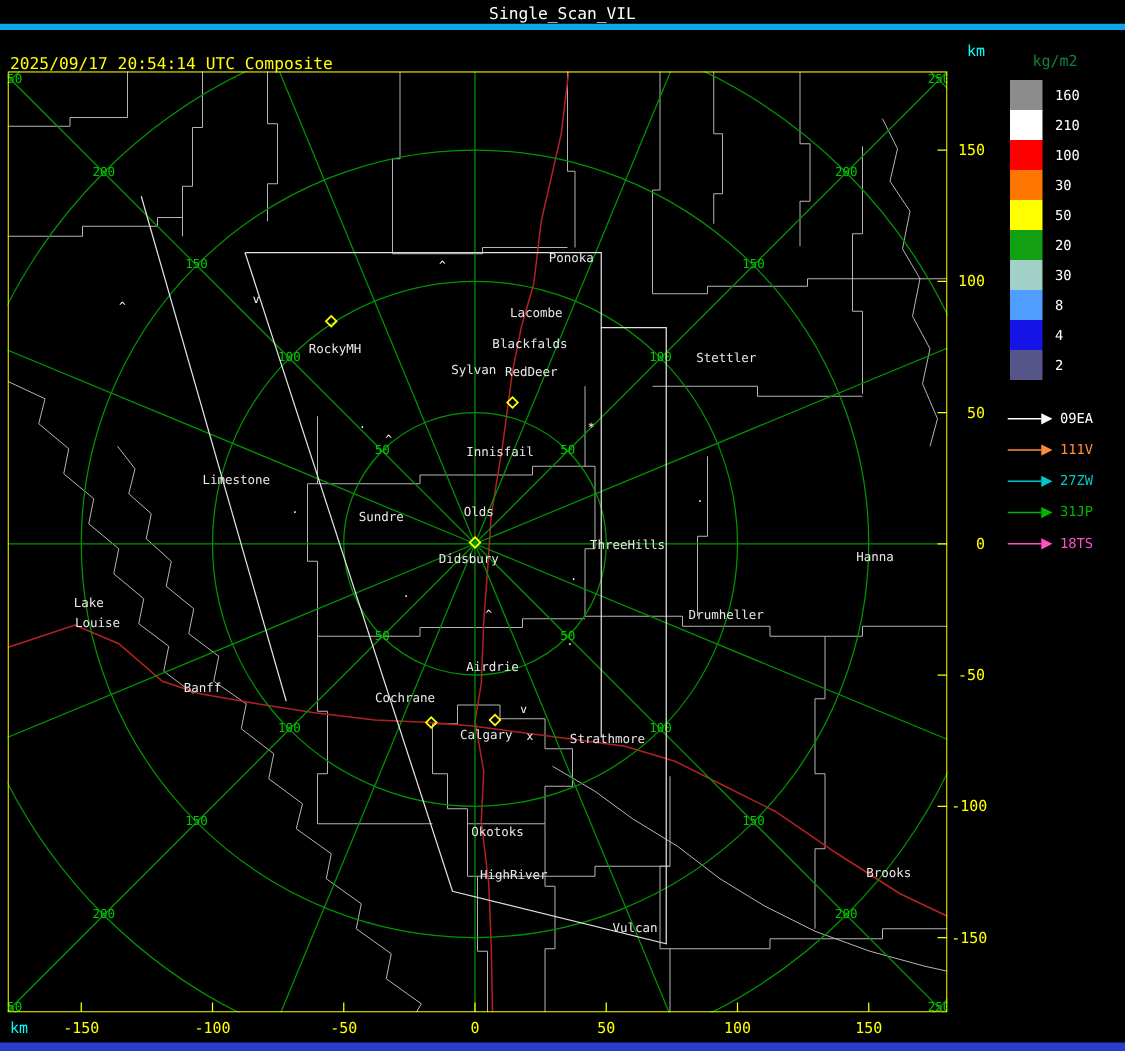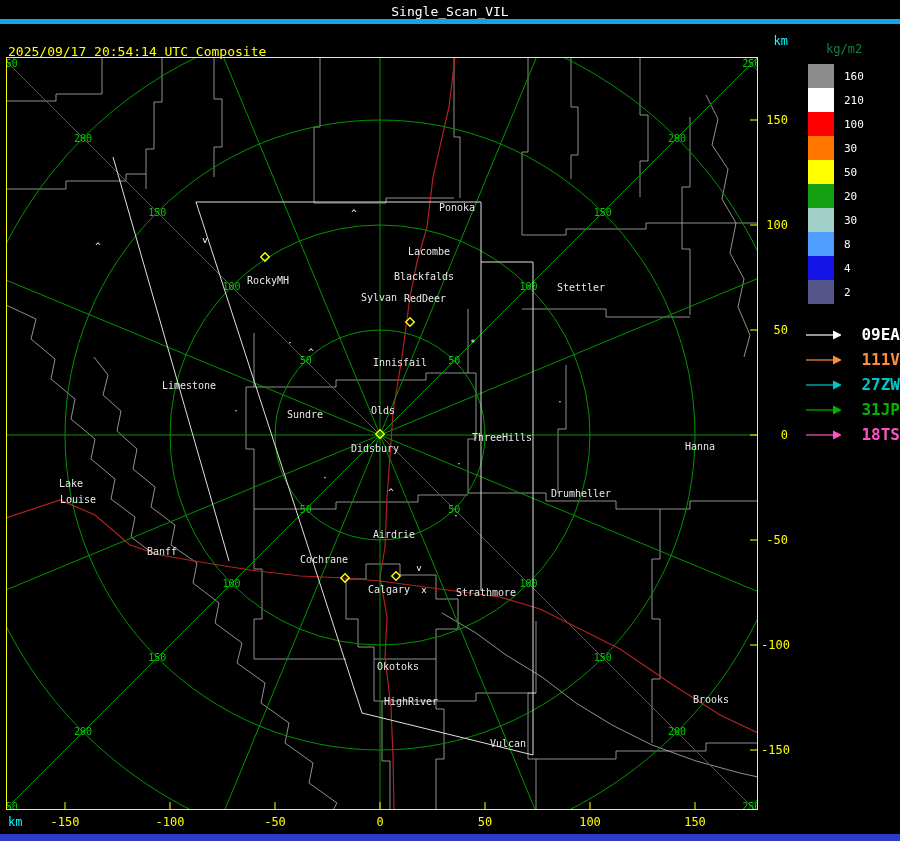--- a/index.html
+++ b/index.html
@@ -19,21 +19,21 @@
   .xtick { position:absolute; top:815px; transform:translateX(-50%);
            color:#ffff00; font-size:12px; }
   .xunit { position:absolute; left:8px; top:815px; color:#00ffff; font-size:12px; }
   .sidebar { position:absolute; left:806px; top:42px; width:94px; }
   .cb-title { color:#15803d; font-size:12px; margin-left:20px; margin-bottom:8px; }
   .cb-row { display:flex; align-items:center; height:24px; }
   .cb-swatch { width:26px; height:24px; margin-left:2px; }
   .cb-label { color:#fff; font-size:11px; margin-left:10px; }
   .legend { margin-top:18px; }
   .lg-row { display:flex; align-items:center; height:25px; }
-  .lg-label { font-size:16px; margin-left:20px;font-weight:bold; }
+  .lg-label { font-size:11px; margin-left:6px; }
   .bottombar { position:absolute; left:0; top:834px; width:900px; height:7px;
                background:#2a3cc8; }
 </style>
 </head>
 <body>
 
 <div class="titlebar">
   <span>Single_Scan_VIL</span>
 </div>
 

